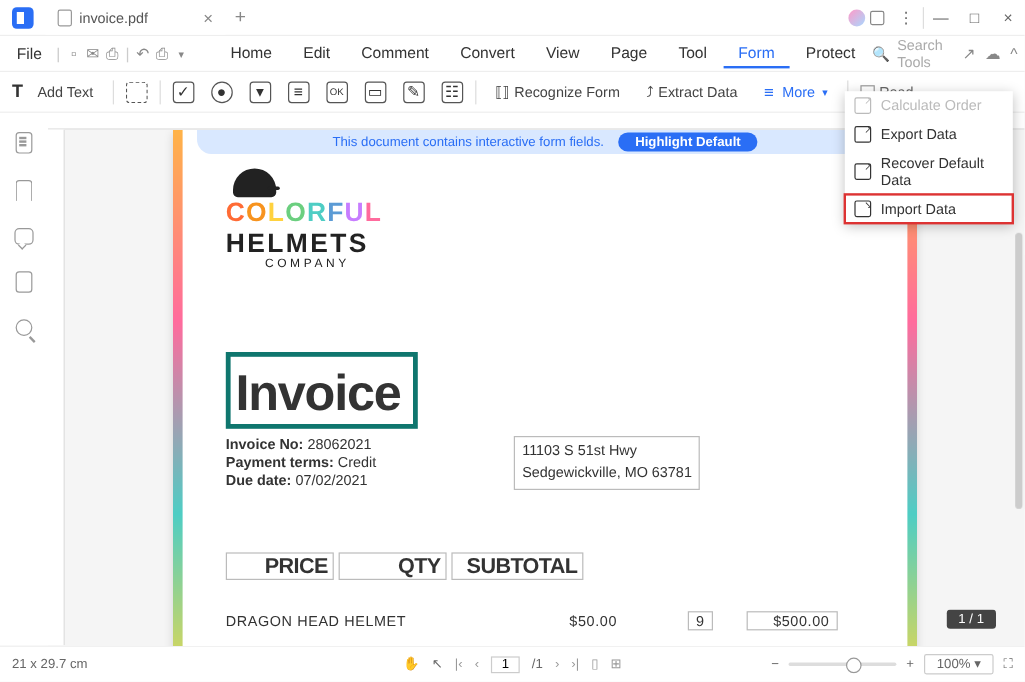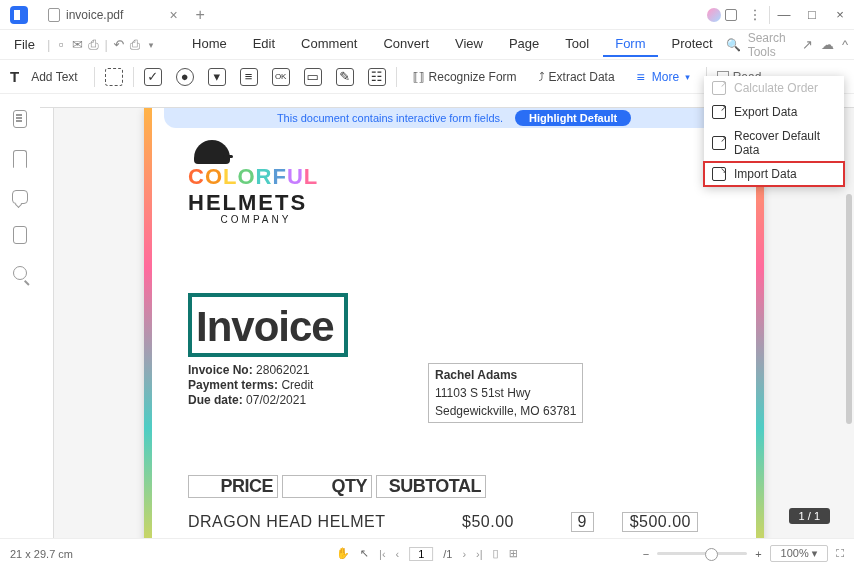--- a/index.html
+++ b/index.html
@@ -76,21 +76,21 @@
 .meta-left div { margin-bottom:1px; }
 .meta-left b { font-weight:800; }
 .meta-right { border:1px solid #bbb; padding:2px 6px; font-size:12px; line-height:1.5; }
 .meta-right .name { font-weight:800; }
 .table { margin-top:52px; width:100%; }
 .table-header { display:flex; font-weight:900; font-size:18px; letter-spacing:-0.5px; }
 .th-name { width:240px; }
 .th-price { width:90px; text-align:right; border:1px solid #bbb; padding:0 4px; }
 .th-qty { width:90px; text-align:right; margin-left:4px; border:1px solid #bbb; padding:0 4px; }
 .th-sub { width:110px; text-align:right; margin-left:4px; border:1px solid #bbb; padding:0 4px; }
-.table-row { display:flex; font-size:16px; letter-spacing:0.5px; margin-top:14px; align-items:center; }
+.table-row { display:flex; font-size:12px; letter-spacing:0.5px; margin-top:26px; align-items:center; }
 .td-name { width:240px; }
 .td-price { width:90px; text-align:right; padding-right:4px; }
 .td-qty { width:76px; text-align:right; }
 .td-qty-box { display:inline-block; border:1px solid #bbb; padding:0 6px; text-align:right; }
 .td-sub { width:104px; text-align:right; }
 .td-sub-box { display:inline-block; border:1px solid #bbb; padding:0 6px; width:76px; text-align:right; }
 .dropdown { position:absolute; top:76px; right:10px; width:140px; background:#fff; box-shadow:0 2px 10px rgba(0,0,0,0.25); font-size:12px; z-index:10; }
 .dd-item { display:flex; align-items:center; gap:8px; padding:5px 8px; color:#333; }
 .dd-item.disabled { color:#bbb; }
 .dd-item.highlight { outline:2px solid #d33; outline-offset:-1px; }
@@ -246,21 +246,20 @@
             <div class="logo-company">COMPANY</div>
           </div>
           <div class="invoice-title">Invoice</div>
           <div class="meta">
             <div class="meta-left">
               <div><b>Invoice No:</b> <span>28062021</span></div>
               <div><b>Payment terms:</b> <span>Credit</span></div>
               <div><b>Due date:</b> <span>07/02/2021</span></div>
             </div>
             <div class="meta-right">
-              <div class="name">Rachel Adams</div>
               <div>11103 S 51st Hwy</div>
               <div>Sedgewickville, MO 63781</div>
             </div>
           </div>
           <div class="table">
             <div class="table-header">
               <div class="th-price">PRICE</div>
               <div class="th-qty">QTY</div>
               <div class="th-sub">SUBTOTAL</div>
             </div>

